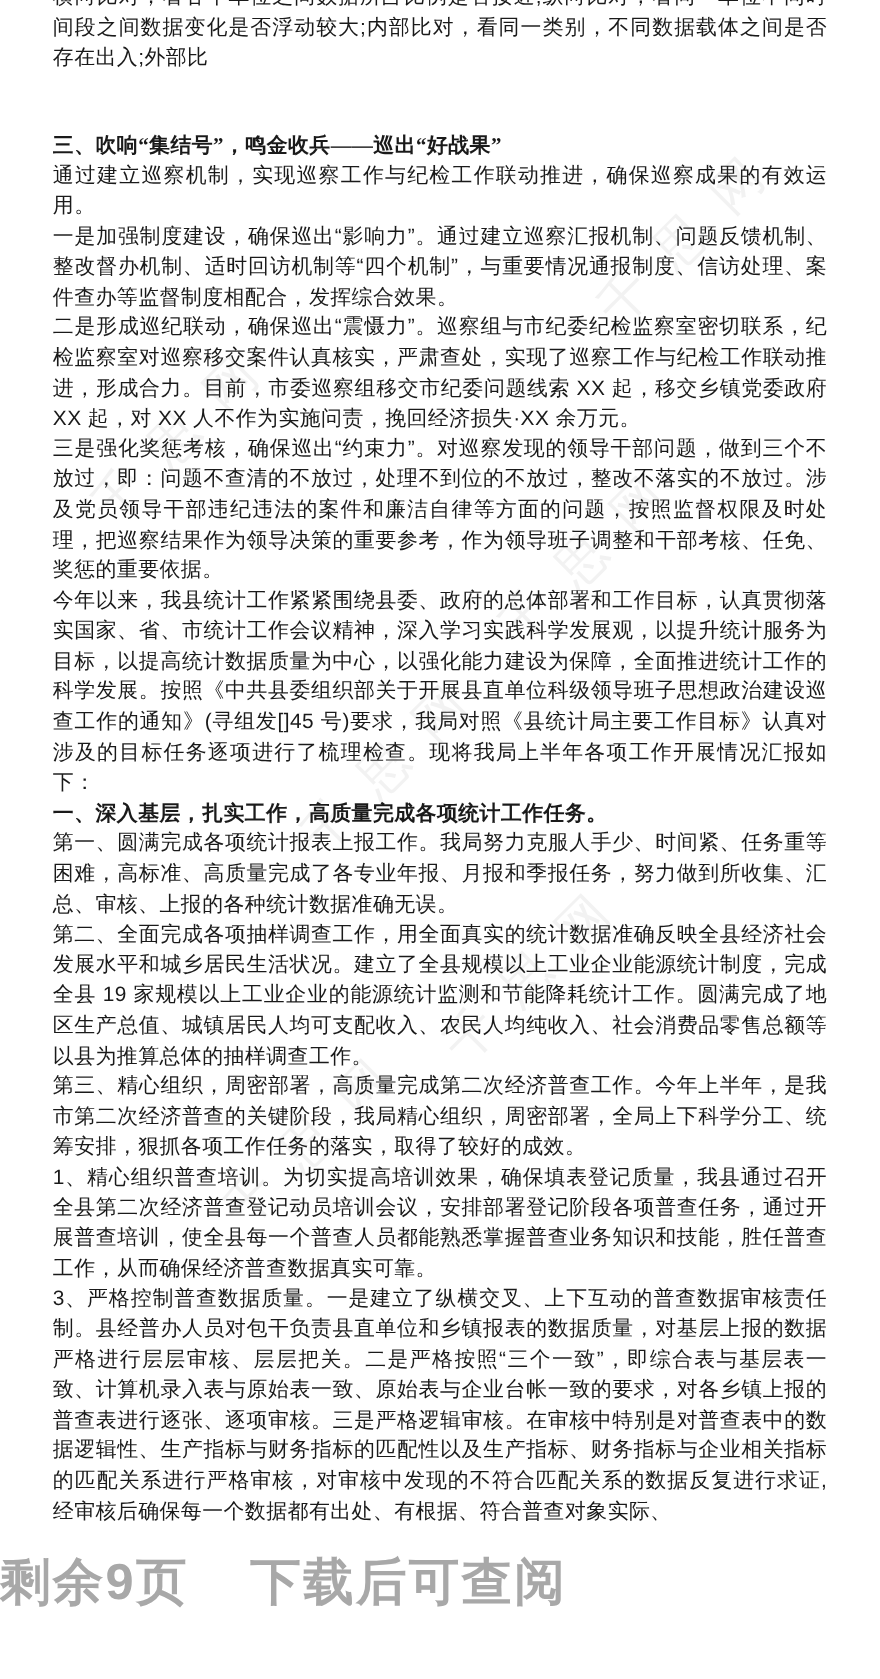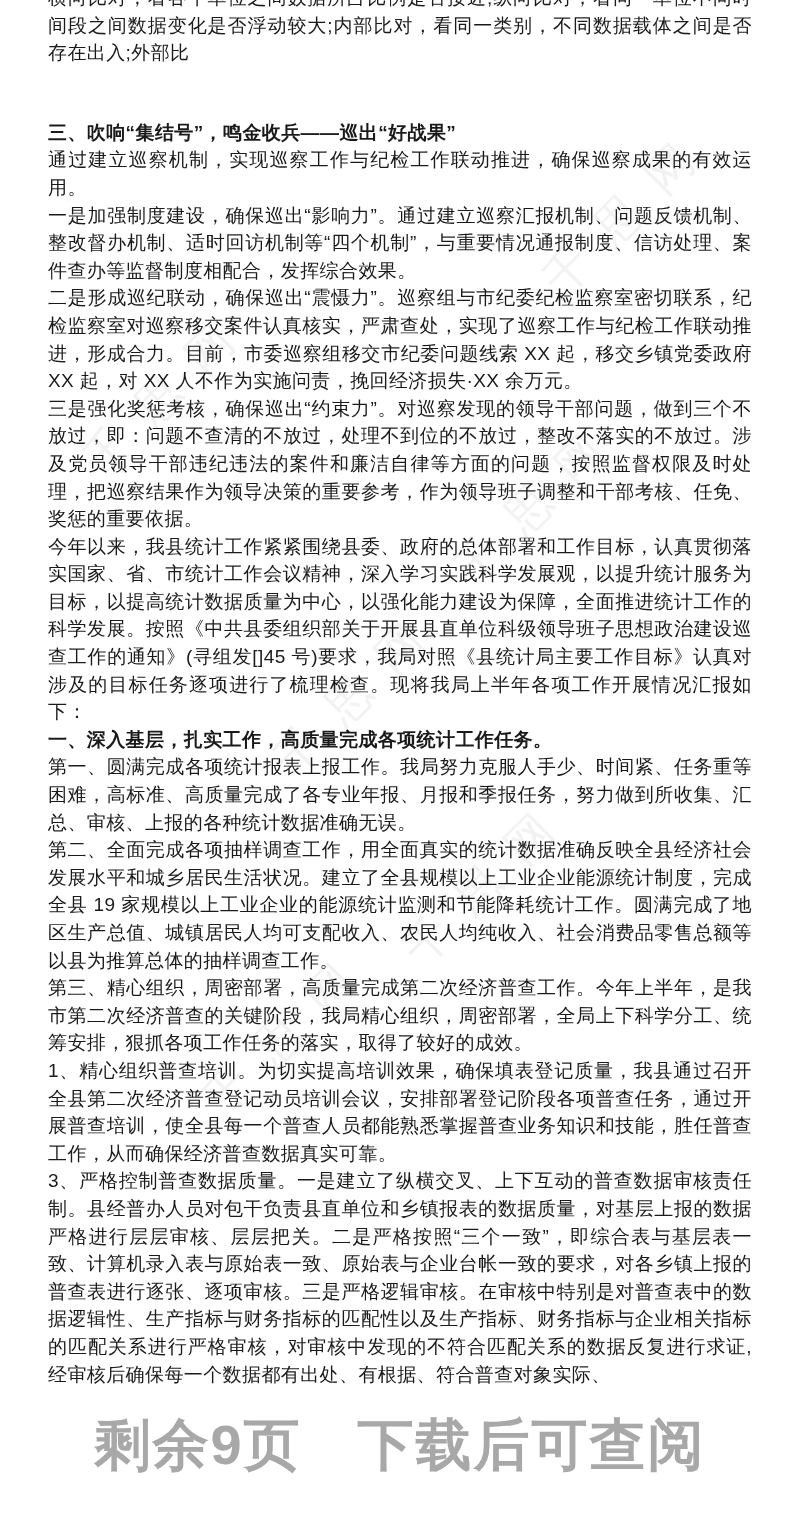--- a/index.html
+++ b/index.html
@@ -39,33 +39,33 @@
     margin-top: -16px;
     color: #1a1a1a;
     font-size: 19px;
     line-height: 27.6px;
     text-align: justify;
     letter-spacing: 0.4px;
     word-break: break-all;
   }
   .content p { margin: 0; }
   .content p.gap-after { margin-bottom: 52px; }
-  .content p.heading { font-weight: 700; }
+  .content p.heading { font-weight: 700; font-family: Liberation Serif, serif; }
   .footer-banner {
     position: absolute;
     left: 0;
     right: 0;
     top: 1408px;
     z-index: 1;
     display: flex;
-    justify-content: center;
+    justify-content: flex-start;
     align-items: center;
     gap: 56px;
     color: #a8a8a8;
-    font-size: 56px;
+    font-size: 46px;
     font-weight: 700;
     letter-spacing: 2px;
   }
 </style>
 </head>
 <body>
 
 <div class="page">
 
   <div class="watermark-layer">

